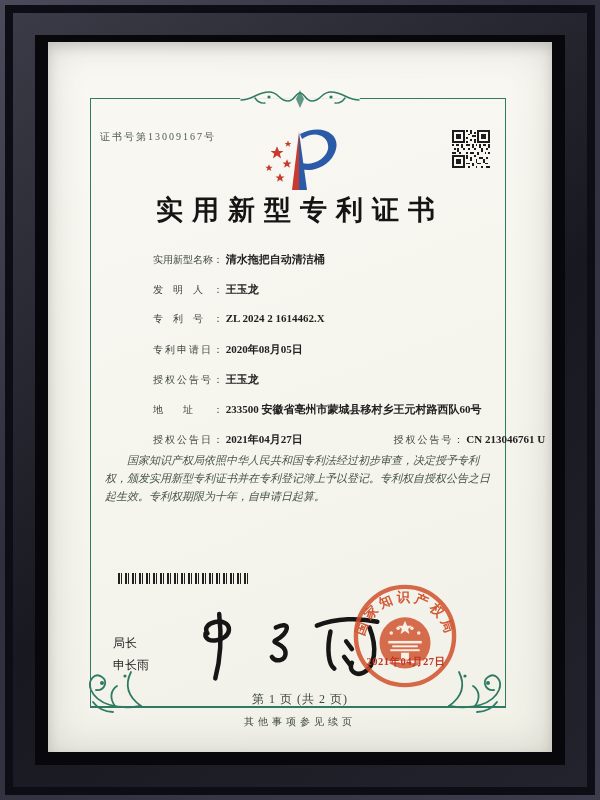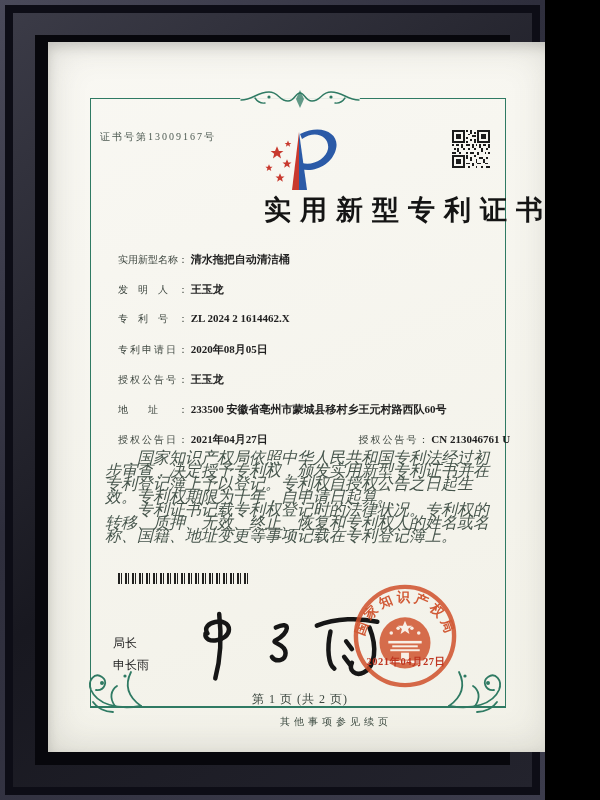--- a/index.html
+++ b/index.html
@@ -1,54 +1,54 @@
 <!DOCTYPE html>
 <html><head>
 <meta charset="utf-8">
 <style>
   html,body{margin:0;padding:0;background:#000;}
-  .stage{position:relative;width:545px;height:800px;overflow:hidden;
+  .stage{position:relative;width:600px;height:800px;overflow:hidden;
          font-family:"Liberation Serif","DejaVu Serif",serif;}
   
   .f1{position:absolute;inset:0;background:linear-gradient(135deg,#4a4a5a,#2e2e3c 40%,#3c3c4c);}
   .f2{position:absolute;inset:5px;background:#0d0d16;}
   .f3{position:absolute;inset:13px;background:linear-gradient(145deg,#3b3b47,#181820 55%,#23232d);}
   .f4{position:absolute;inset:35px;background:#07070c;}
   
   .paper{position:absolute;left:48px;top:42px;width:504px;height:710px;
          background:linear-gradient(160deg,#f9f8f3,#f2f1e8);}
   .paper::after{content:'';position:absolute;inset:0;pointer-events:none;
          box-shadow:inset 0 0 38px rgba(80,80,70,.20), inset 0 5px 12px rgba(0,0,0,.14);}
   .green-border{position:absolute;left:42px;top:56px;width:414px;height:607px;
          border:1.6px solid #2f7a63;border-bottom-width:2.5px;}
   .cert-no{position:absolute;left:52px;top:88px;font-size:10px;letter-spacing:2px;color:#4d5a52;}
   .logo{position:absolute;left:208px;top:84px;width:92px;height:70px;}
   .qr{position:absolute;left:404px;top:88px;width:38px;height:38px;}
-  .title{position:absolute;left:0;top:150px;width:100%;text-align:right;
+  .title{position:absolute;left:0;top:150px;width:100%;text-align:center;
          font-size:27px;font-weight:700;letter-spacing:9px;color:#141414;}
   .row{position:absolute;left:70px;white-space:nowrap;font-size:11px;color:#222;}
   .flabel{display:inline-block;width:70px;font-size:10px;color:#3d463f;
-          text-align:justify;text-align-last:justify;vertical-align:baseline;}
+          text-align:justify;text-align-last:justify;vertical-align:baseline;margin-left:35px;}
   .fvalue{font-weight:700;color:#212121;}
   .pair2{margin-left:88px;}
-  .bodytext{position:absolute;left:57px;top:409px;width:392px;font-size:16px;line-height:13px;
+  .bodytext{position:absolute;left:57px;top:409px;width:392px;font-size:11px;line-height:18px;
           color:#45544b;font-style:italic;}
   .bodytext p{margin:0;text-indent:2em;}
   .barcode{position:absolute;left:70px;top:531px;width:132px;height:11px;
           background:repeating-linear-gradient(90deg,#20201e 0 2px,#f4f3ec 2px 3px,#20201e 3px 4px,
           #f4f3ec 4px 7px,#20201e 7px 9px,#f4f3ec 9px 10px,#20201e 10px 11px,#f4f3ec 11px 14px);}
   .director{position:absolute;left:65px;top:590px;font-size:12px;color:#1d1d1d;line-height:22px;}
   .signature{position:absolute;left:138px;top:566px;width:205px;height:88px;}
   .seal{position:absolute;left:303px;top:540px;width:108px;height:108px;opacity:.93;}
   .seal-date{position:absolute;left:298px;top:613px;width:120px;text-align:center;
           font-size:10.5px;font-weight:600;color:#bf3520;letter-spacing:.5px;}
   .page-info{position:absolute;left:0;top:649px;width:100%;text-align:center;
           font-size:12px;color:#3b463f;letter-spacing:1px;}
   .footer-note{position:absolute;left:0;top:673px;width:100%;text-align:center;
-          font-size:10px;color:#3f4d44;letter-spacing:4px;margin-left:36px;}
+          font-size:10px;color:#3f4d44;letter-spacing:4px;}
   .orn-top{position:absolute;left:177px;top:44px;width:150px;height:26px;}
   .orn-bl{position:absolute;left:33px;top:620px;width:62px;height:54px;}
   .orn-br{position:absolute;left:399px;top:620px;width:62px;height:54px;transform:scaleX(-1);}
 </style>
 </head>
 <body>
 
 <div class="stage">
   <div class="f1"></div>
   <div class="f2"></div>
@@ -139,21 +139,20 @@
     </div>
     <div class="row" style="top:390px">
       <span class="flabel">授权公告日：</span>
       <span class="fvalue">2021年04月27日</span>
       <span class="flabel pair2">授权公告号：</span>
       <span class="fvalue">CN 213046761 U</span>
     </div>
 
     <div class="bodytext">
       <p>国家知识产权局依照中华人民共和国专利法经过初步审查，决定授予专利权，颁发实用新型专利证书并在专利登记簿上予以登记。专利权自授权公告之日起生效。专利权期限为十年，自申请日起算。</p>
-      <p>专利证书记载专利权登记时的法律状况。专利权的转移、质押、无效、终止、恢复和专利权人的姓名或名称、国籍、地址变更等事项记载在专利登记簿上。</p>
     </div>
 
     <div class="barcode"></div>
 
     <div class="director">
       <div>局长</div>
       <div>申长雨</div>
     </div>
 
     <svg class="signature" viewBox="0 0 210 90">

